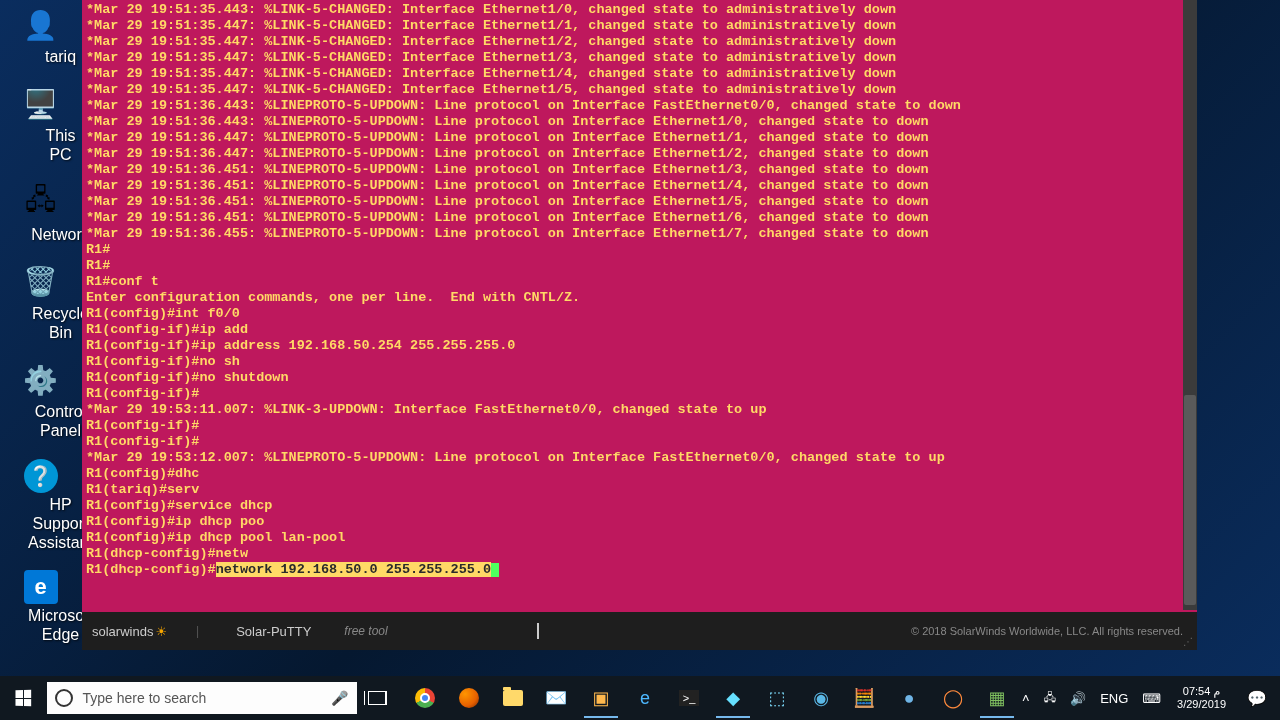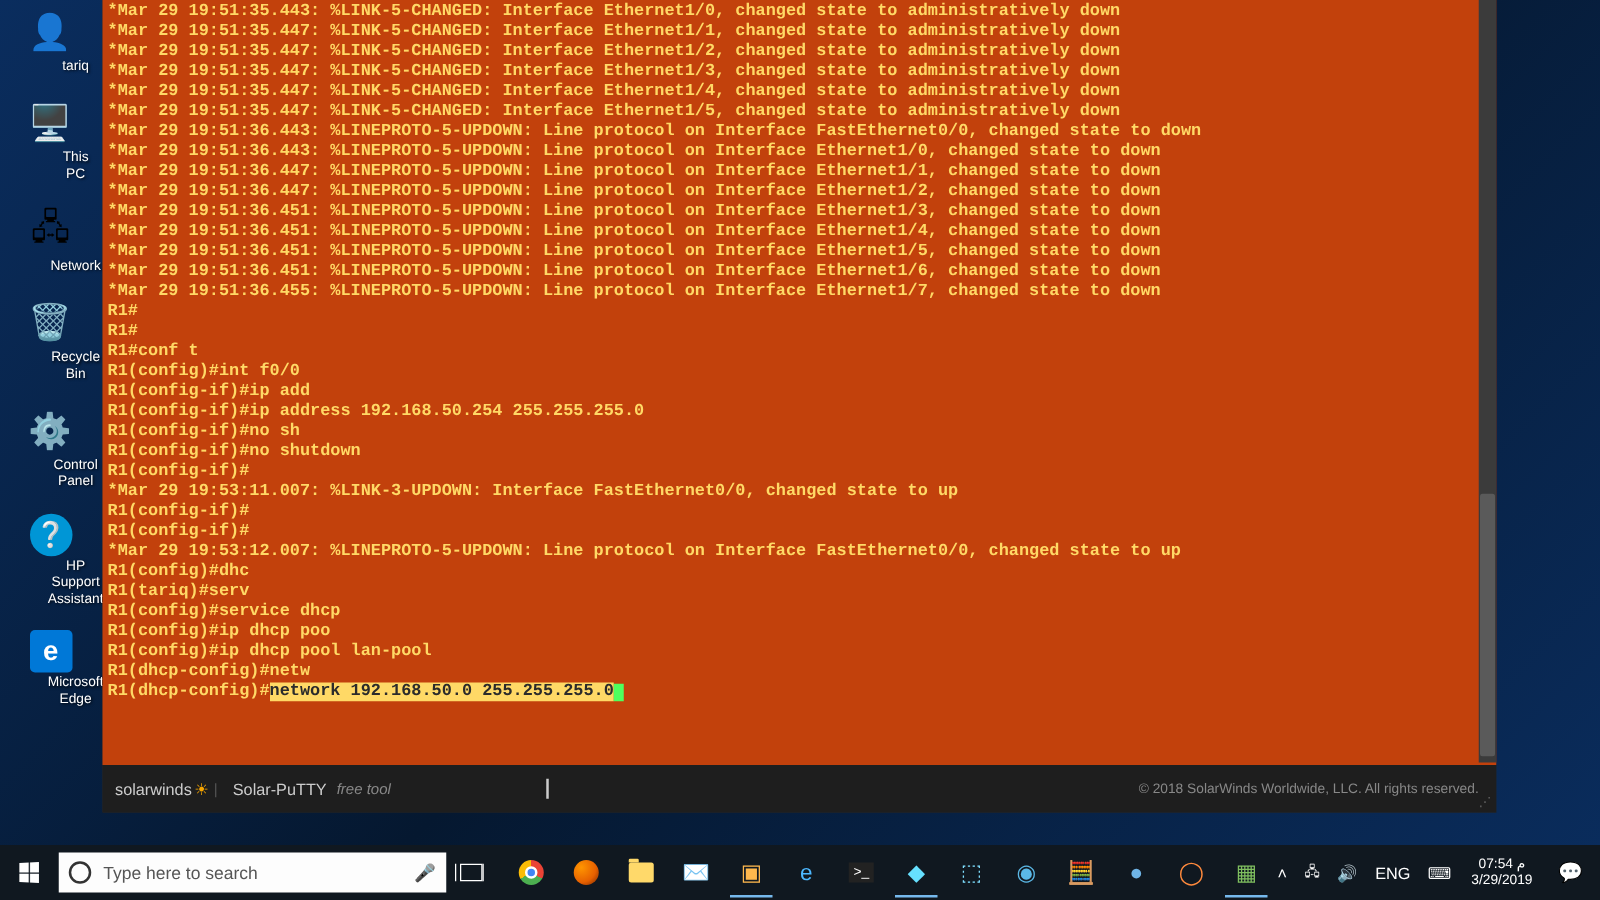--- a/index.html
+++ b/index.html
@@ -29,40 +29,40 @@
 .desktop-icon .icon-img {
   width: 40px;
   height: 40px;
   display: flex;
   align-items: center;
   justify-content: center;
   font-size: 28px;
 }
 .desktop-icon .icon-label {
   color: #fff;
-  font-size: 11px;
+  font-size: 16px;
   text-align: center;
   text-shadow: 1px 1px 2px rgba(0,0,0,0.8);
   margin-top: 2px;
   line-height: 1.2;
   padding-left: 40px;
 }
 .terminal-window {
   position: absolute;
   left: 82px;
   top: 0;
   width: 1115px;
   height: 650px;
   background: #2b2b2b;
   display: flex;
   flex-direction: column;
 }
 .terminal-content {
   flex: 1;
-  background: #c2410c;
+  background: #be185d;
   padding: 2px 4px;
   font-family: 'Consolas', 'Courier New', monospace;
   font-size: 13.5px;
   line-height: 16px;
   color: #ffd966;
   overflow: hidden;
   position: relative;
 }
 .terminal-content::-webkit-scrollbar { width: 12px; }
 .term-line { white-space: pre; color: #ffd966; font-weight: bold; }
@@ -97,21 +97,21 @@
 .footer-bar {
   height: 38px;
   background: #1e1e1e;
   display: flex;
   align-items: center;
   padding: 0 10px;
   color: #999;
   font-size: 12px;
   position: relative;
 }
-.footer-left { display: flex; align-items: center; gap: 4px; }
+.footer-left { display: flex; align-items: center; gap: 29px; }
 .brand-logo { color: #ccc; font-size: 13px; font-weight: 500; display:flex; align-items:center; gap:2px;}
 .product-name { color: #ccc; margin-left: 8px; font-size: 13px; }
 .free-tool { color: #888; font-style: italic; font-size: 12px; margin-left: 4px;}
 .caret-input {
   width: 2px;
   height: 16px;
   background: #ccc;
   margin-left: 120px;
 }
 .footer-right {
@@ -312,20 +312,21 @@
       <div class="term-line">*Mar 29 19:51:36.447: %LINEPROTO-5-UPDOWN: Line protocol on Interface Ethernet1/1, changed state to down</div>
       <div class="term-line">*Mar 29 19:51:36.447: %LINEPROTO-5-UPDOWN: Line protocol on Interface Ethernet1/2, changed state to down</div>
       <div class="term-line">*Mar 29 19:51:36.451: %LINEPROTO-5-UPDOWN: Line protocol on Interface Ethernet1/3, changed state to down</div>
       <div class="term-line">*Mar 29 19:51:36.451: %LINEPROTO-5-UPDOWN: Line protocol on Interface Ethernet1/4, changed state to down</div>
       <div class="term-line">*Mar 29 19:51:36.451: %LINEPROTO-5-UPDOWN: Line protocol on Interface Ethernet1/5, changed state to down</div>
       <div class="term-line">*Mar 29 19:51:36.451: %LINEPROTO-5-UPDOWN: Line protocol on Interface Ethernet1/6, changed state to down</div>
       <div class="term-line">*Mar 29 19:51:36.455: %LINEPROTO-5-UPDOWN: Line protocol on Interface Ethernet1/7, changed state to down</div>
       <div class="term-line">R1#</div>
       <div class="term-line">R1#</div>
       <div class="term-line">R1#conf t</div>
+      <div class="term-line">Enter configuration commands, one per line.  End with CNTL/Z.</div>
       <div class="term-line">R1(config)#int f0/0</div>
       <div class="term-line">R1(config-if)#ip add</div>
       <div class="term-line">R1(config-if)#ip address 192.168.50.254 255.255.255.0</div>
       <div class="term-line">R1(config-if)#no sh</div>
       <div class="term-line">R1(config-if)#no shutdown</div>
       <div class="term-line">R1(config-if)#</div>
       <div class="term-line">*Mar 29 19:53:11.007: %LINK-3-UPDOWN: Interface FastEthernet0/0, changed state to up</div>
       <div class="term-line">R1(config-if)#</div>
       <div class="term-line">R1(config-if)#</div>
       <div class="term-line">*Mar 29 19:53:12.007: %LINEPROTO-5-UPDOWN: Line protocol on Interface FastEthernet0/0, changed state to up</div>

